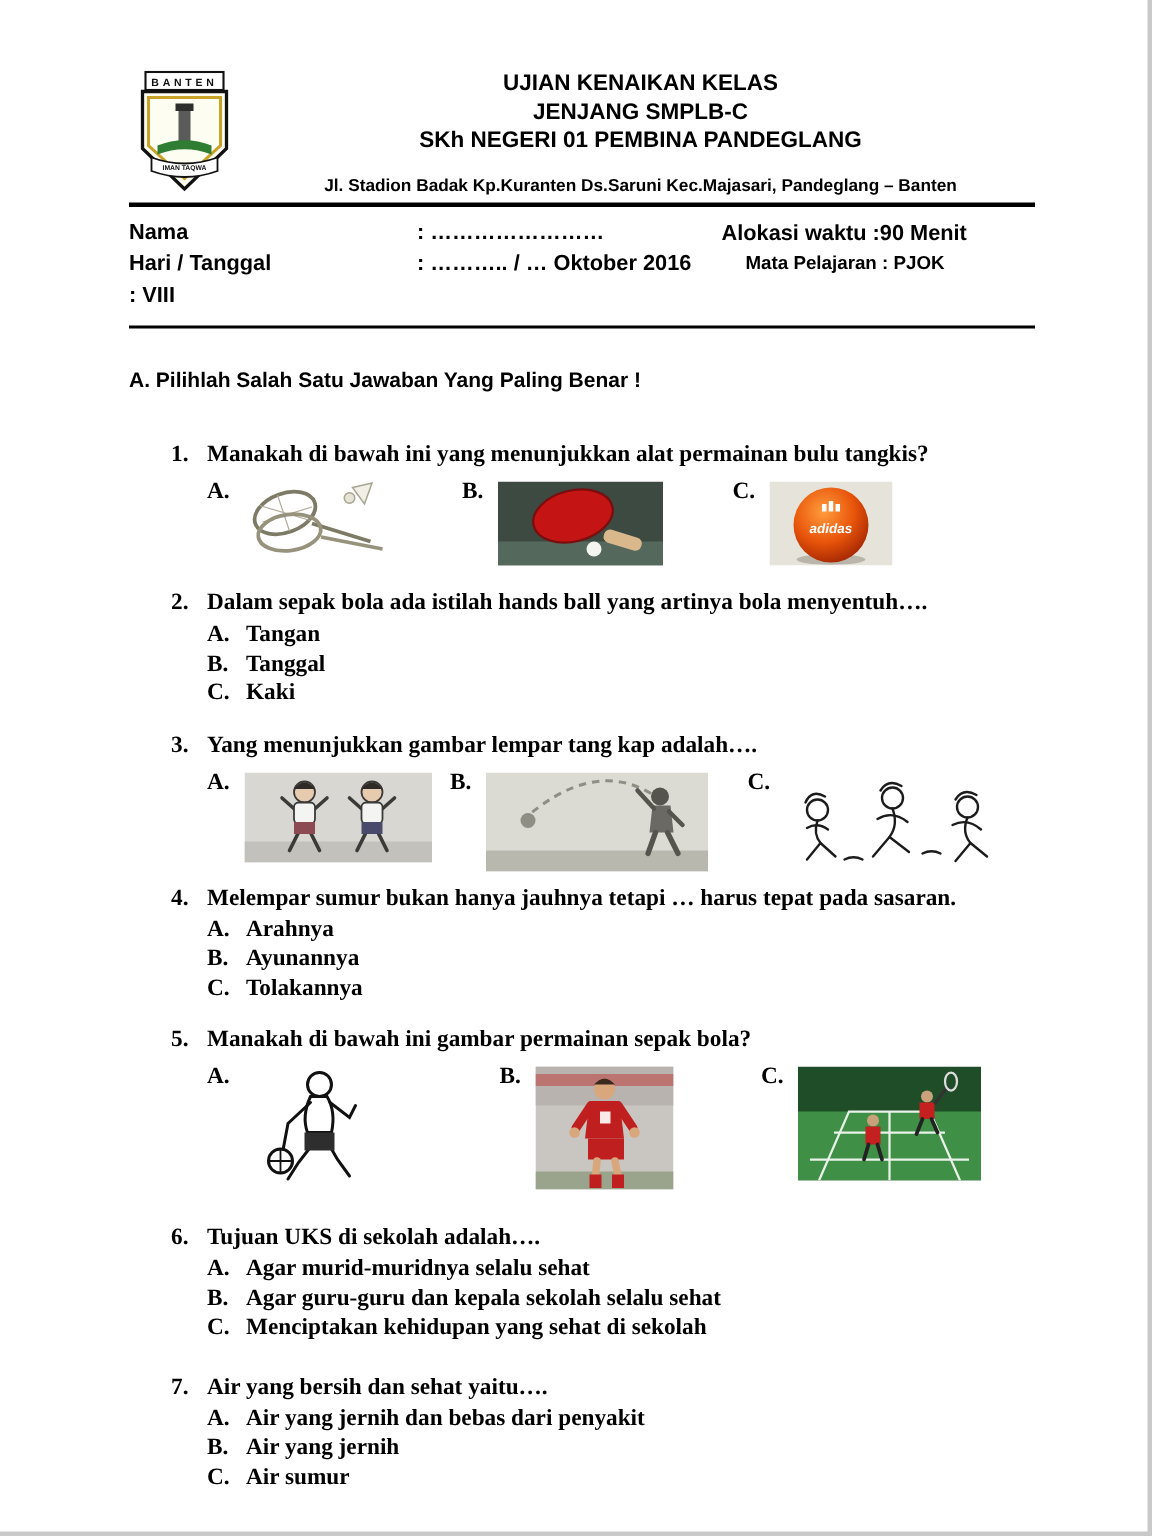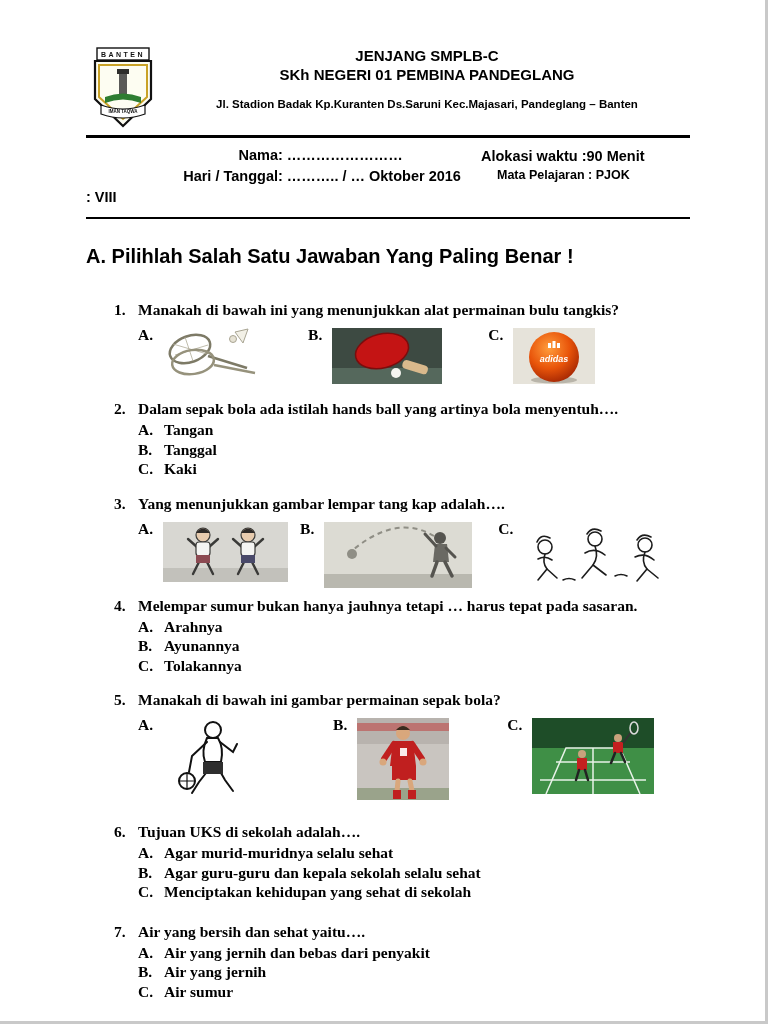--- a/index.html
+++ b/index.html
@@ -24,28 +24,28 @@
   .ht-line { font-size:15px; line-height:1.28; }
   .ht-address { font-size:11.5px; margin-top:14px; }
 
   .rule-thick { border:none; border-top:3px solid #000; margin-top:3px; }
   .rule-thin  { border:none; border-top:2px solid #000; }
 
   
   .info { display:flex; font-weight:bold; padding:7px 0 9px; }
   .info-left { width:395px; }
   .info-row { display:flex; font-size:14.5px; line-height:21px; }
-  .info-label { width:192px; flex:none;text-align:right; }
+  .info-label { width:192px; flex:none; }
   .info-value { flex:1; }
   .info-right { flex:1; padding-top:1px; }
   .info-alokasi { font-size:14.5px; line-height:20px; }
   .info-mapel { font-size:12.5px; line-height:18px;margin-left:16px; }
 
   
-  .section-title { font-weight:bold; font-size:20px; margin-top:26px; }
+  .section-title { font-weight:bold; font-size:14px; margin-top:26px; }
 
   
   .questions { margin-top:32px; font-family:"Liberation Serif", serif; font-weight:bold; font-size:15.5px; }
   .q { margin-bottom:15px; }
   .q-head { display:flex; line-height:20px; }
   .q-num { width:24px; flex:none; margin-left:28px; }
   .q-text { flex:1; }
   .opts { margin-left:52px; margin-top:1px; }
   .opt { display:flex; line-height:19.5px; }
   .opt-letter { width:26px; flex:none; }
@@ -76,20 +76,21 @@
           <rect x="33" y="27" width="8" height="24" fill="#5a5a58"></rect>
           <rect x="31" y="23" width="12" height="5" fill="#2e2e2c"></rect>
           <path d="M19,51 Q37,44 55,51 L55,57 Q37,50 19,57 Z" fill="#2e7d32"></path>
           <rect x="11" y="2" width="52" height="12" fill="#ffffff" stroke="#111" stroke-width="1.4"></rect>
           <text x="37" y="11" text-anchor="middle" font-family="Liberation Sans, sans-serif" font-size="7" font-weight="bold" letter-spacing="2.5" fill="#111">BANTEN</text>
           <path d="M15,59 Q37,67 59,59 L59,68 Q37,76 15,68 Z" fill="#ffffff" stroke="#111" stroke-width="1.2"></path>
           <text x="37" y="67" text-anchor="middle" font-family="Liberation Sans, sans-serif" font-size="4.5" font-weight="bold" fill="#111">IMAN TAQWA</text>
         </svg>
       </div>
       <div class="header-text">
+        <div class="ht-line">UJIAN KENAIKAN KELAS</div>
         <div class="ht-line">JENJANG SMPLB-C</div>
         <div class="ht-line">SKh NEGERI 01 PEMBINA PANDEGLANG</div>
         <div class="ht-address">Jl. Stadion Badak Kp.Kuranten Ds.Saruni Kec.Majasari, Pandeglang – Banten</div>
       </div>
     </div>
 
     <hr class="rule-thick">
 
     <div class="info">
       <div class="info-left">

